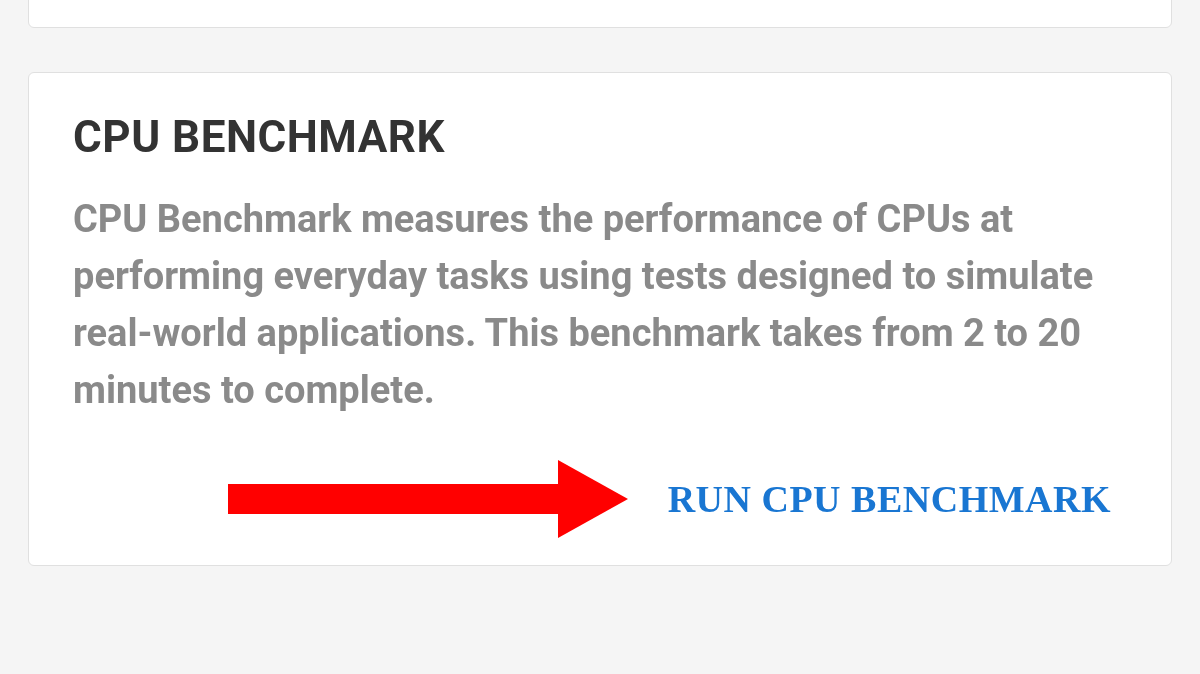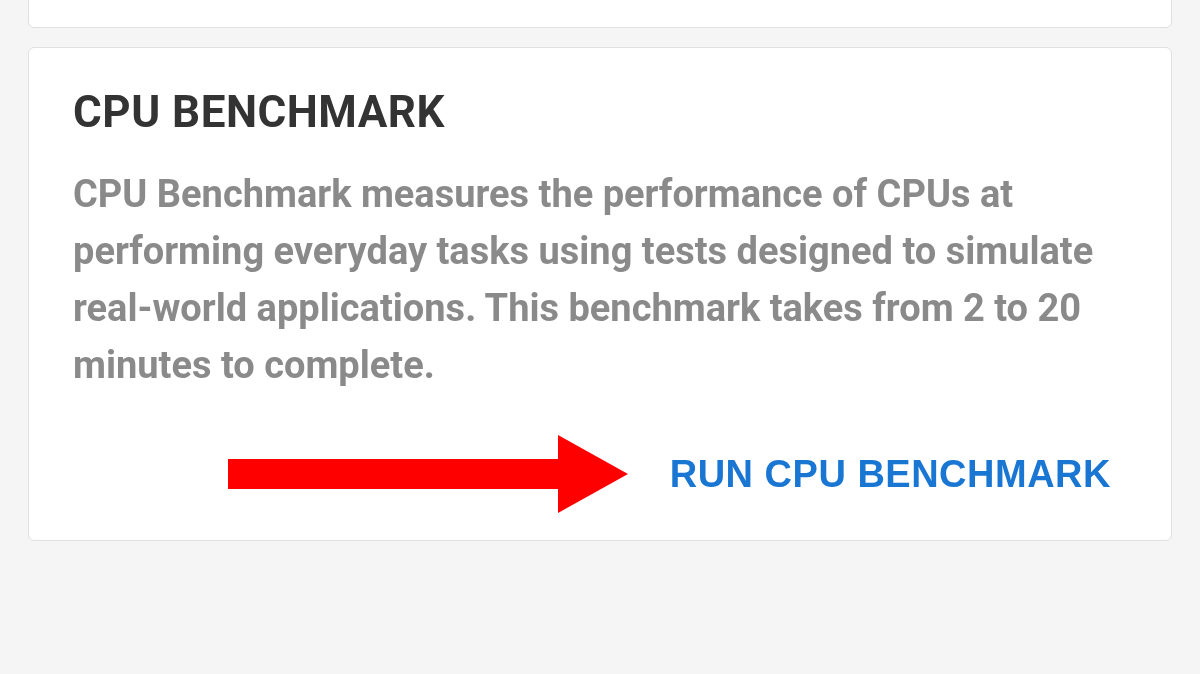--- a/index.html
+++ b/index.html
@@ -20,21 +20,21 @@
       top: -10px;
       left: 28px;
       right: 28px;
       height: 38px;
       background: #ffffff;
       border: 1px solid #e0e0e0;
       border-radius: 6px;
     }
     .card {
       position: absolute;
-      top: 47px;
+      top: 72px;
       left: 28px;
       right: 28px;
       background: #ffffff;
       border: 1px solid #e0e0e0;
       border-radius: 6px;
       padding: 38px 44px 36px 44px;
     }
     .card-title {
       font-size: 44px;
       font-weight: 700;
@@ -59,21 +59,21 @@
     .run-button {
       font-size: 38px;
       font-weight: 700;
       color: #1976d2;
       text-transform: uppercase;
       letter-spacing: 0.5px;
       cursor: pointer;
       background: none;
       border: none;
       padding: 8px 16px;
-      font-family: Liberation Sans, sans-serif;
+      font-family: Liberation Serif, serif;
     }
     .annotation-arrow {
       position: absolute;
       left: 155px;
       top: 50%;
       transform: translateY(-50%);
       width: 400px;
       height: 78px;
       pointer-events: none;
     }

